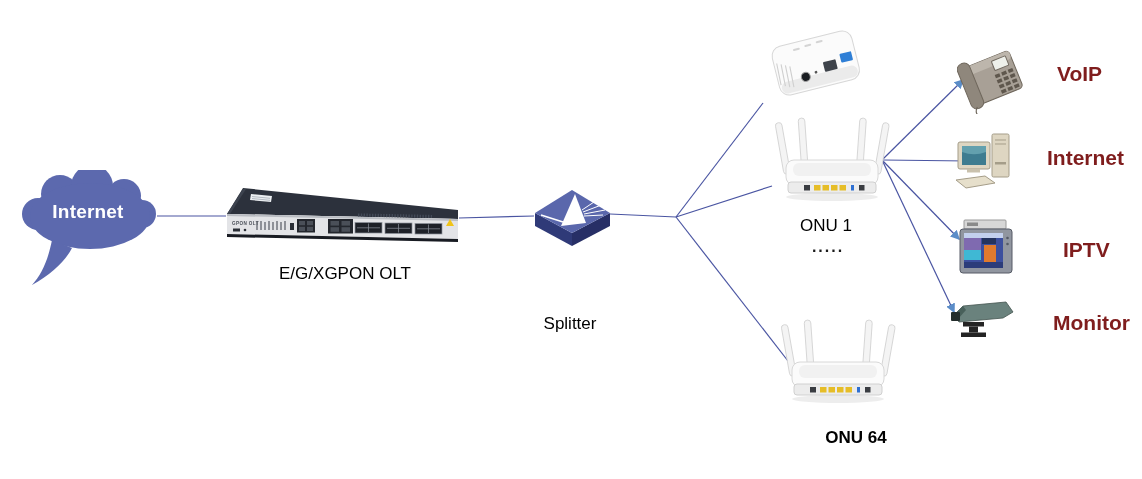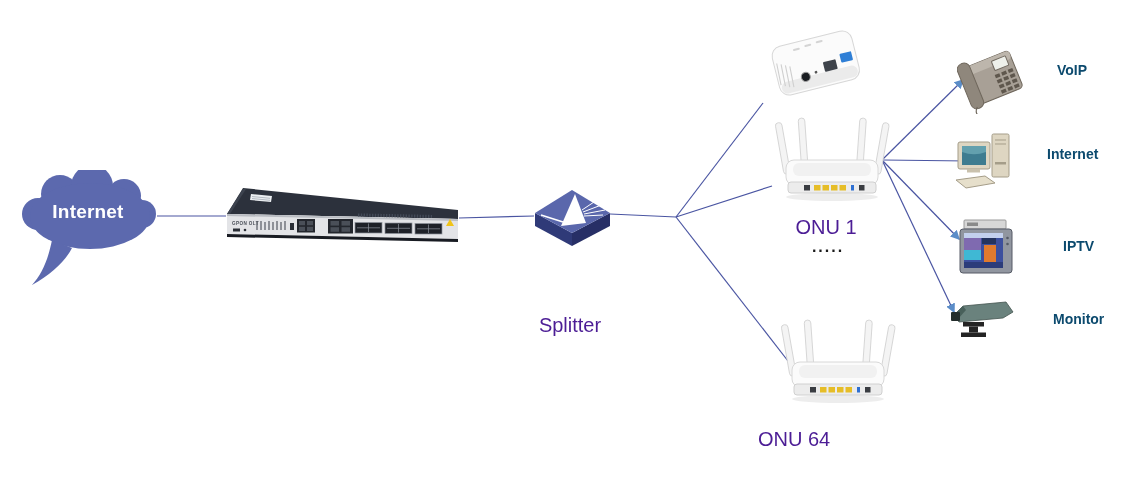--- a/index.html
+++ b/index.html
@@ -2,25 +2,25 @@
 <html><head>
 <meta charset="utf-8">
 <style>
   html,body{margin:0;padding:0;background:#fff;}
   #canvas{
     position:relative;width:1142px;height:479px;background:#ffffff;
     font-family:"Liberation Sans",sans-serif;overflow:hidden;
   }
   .abs{position:absolute;}
   .dev-label{
-    position:absolute;color:#4c1d95;font-size:20px;white-space:nowrap;
+    position:absolute;color:#000000;font-size:17px;white-space:nowrap;
     transform:translateX(-50%);
   }
   .svc-label{
-    position:absolute;color:#0c4a6e;font-size:14px;font-weight:600;white-space:nowrap;
+    position:absolute;color:#7f1d1d;font-size:21px;font-weight:600;white-space:nowrap;
   }
   .cloud-label{
     position:absolute;color:#ffffff;font-size:19px;font-weight:bold;
     transform:translateX(-50%);letter-spacing:0.2px;
   }
   .dots-label{
     position:absolute;color:#1b1b1b;font-size:16px;font-weight:bold;
     transform:translateX(-50%);letter-spacing:2px;
   }
   svg{display:block;}
@@ -109,20 +109,21 @@
       <rect x="161" y="41" width="27" height="10.5" fill="#1e2128"></rect>
       <line x1="163" y1="46.3" x2="186" y2="46.3"></line>
       <line x1="174.5" y1="42" x2="174.5" y2="50.5"></line>
       <rect x="191" y="41.5" width="27" height="10.5" fill="#1e2128"></rect>
       <line x1="193" y1="46.8" x2="216" y2="46.8"></line>
       <line x1="204.5" y1="42.5" x2="204.5" y2="51"></line>
     </g>
 
     <polygon points="226,37 230,44 222,44" fill="#f0c419"></polygon>
   </svg>
+  <div class="dev-label" style="left:345px;top:264px;">E/G/XGPON OLT</div>
 
   <svg class="abs" style="left:530px;top:185px;" width="85" height="65" viewBox="0 0 85 65">
     <polygon points="5,28 42,48 42,61 5,41" fill="#2f3a78"></polygon>
     <polygon points="42,48 80,28 80,41 42,61" fill="#272f66"></polygon>
     <polygon points="42,5 80,28 42,48 5,28" fill="#5a67ac"></polygon>
 
     <g>
       <polygon points="45,9 31,41 56,38" fill="#ffffff"></polygon>
       <line x1="33" y1="37" x2="11" y2="30" stroke="#ffffff" stroke-width="1.6"></line>
       <g stroke="#ffffff" stroke-width="1">
@@ -193,21 +194,21 @@
     <g>
       <rect x="34" y="69" width="6" height="5.5" fill="#3a3d42"></rect>
       <rect x="44" y="69" width="6.5" height="5.5" fill="#e6bd27"></rect>
       <rect x="52.5" y="69" width="6.5" height="5.5" fill="#e6bd27"></rect>
       <rect x="61" y="69" width="6.5" height="5.5" fill="#e6bd27"></rect>
       <rect x="69.5" y="69" width="6.5" height="5.5" fill="#e6bd27"></rect>
       <rect x="81" y="69" width="3" height="5.5" fill="#2d6fd1"></rect>
       <rect x="89" y="69" width="5.5" height="5.5" fill="#3a3d42"></rect>
     </g>
   </svg>
-  <div class="dev-label" style="left:794px;top:428px;">ONU 64</div>
+  <div class="dev-label" style="left:856px;top:428px;font-weight:bold;">ONU 64</div>
 
   <svg class="abs" style="left:957px;top:44px;" width="72" height="70" viewBox="0 0 72 70">
     <g transform="rotate(-22 36 35)">
       <rect x="15" y="14" width="46" height="40" rx="4" fill="#a8a096" stroke="#6f675c"></rect>
       <rect x="15" y="14" width="46" height="9" rx="4" fill="#bdb6ac"></rect>
       <rect x="41" y="18" width="15" height="10" rx="1" fill="#eef0ea" stroke="#70685e"></rect>
       <g fill="#5f574d">
         <rect x="39" y="32" width="5" height="3.5"></rect>
           <rect x="46" y="32" width="5" height="3.5"></rect>
           <rect x="53" y="32" width="5" height="3.5"></rect>

